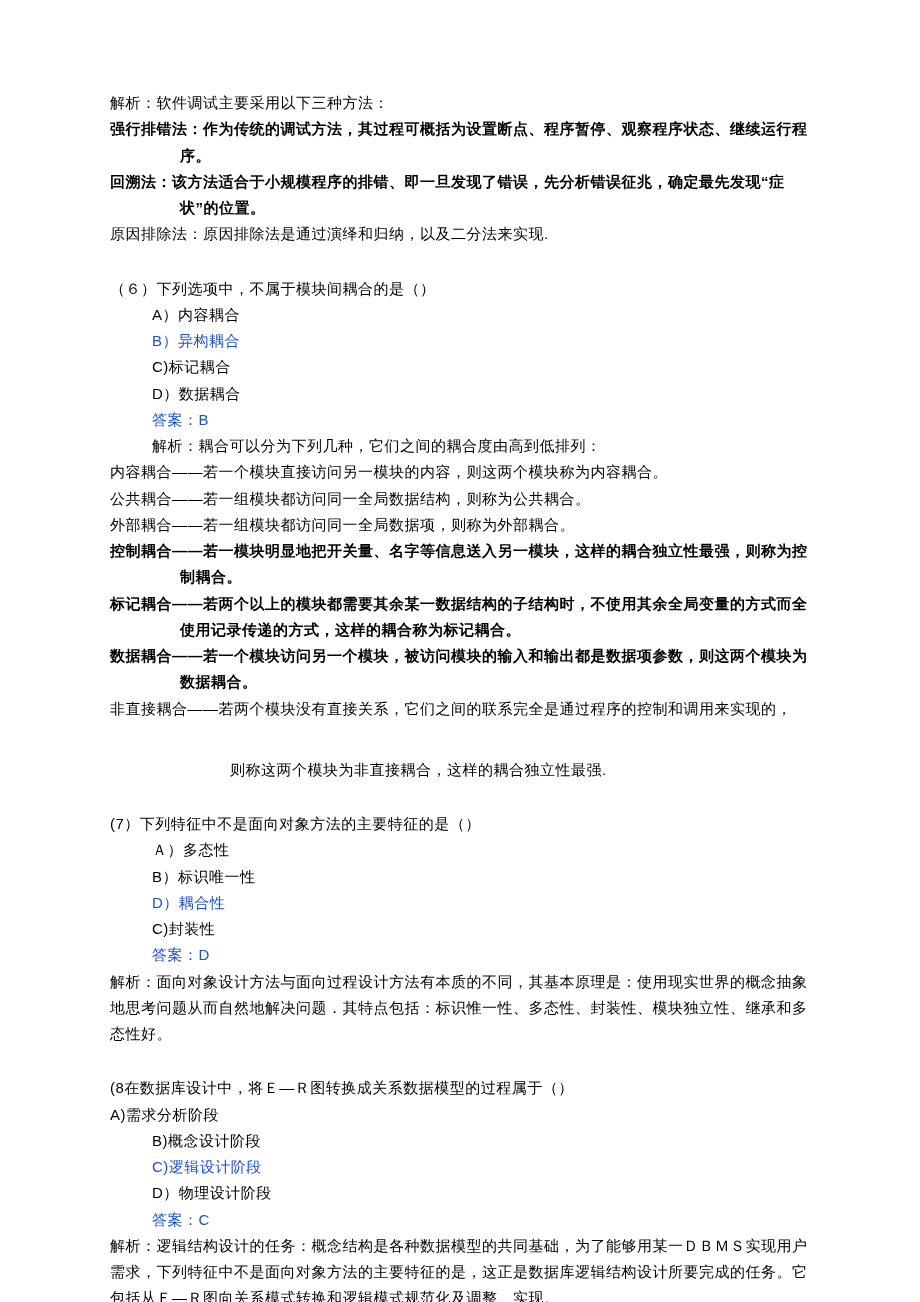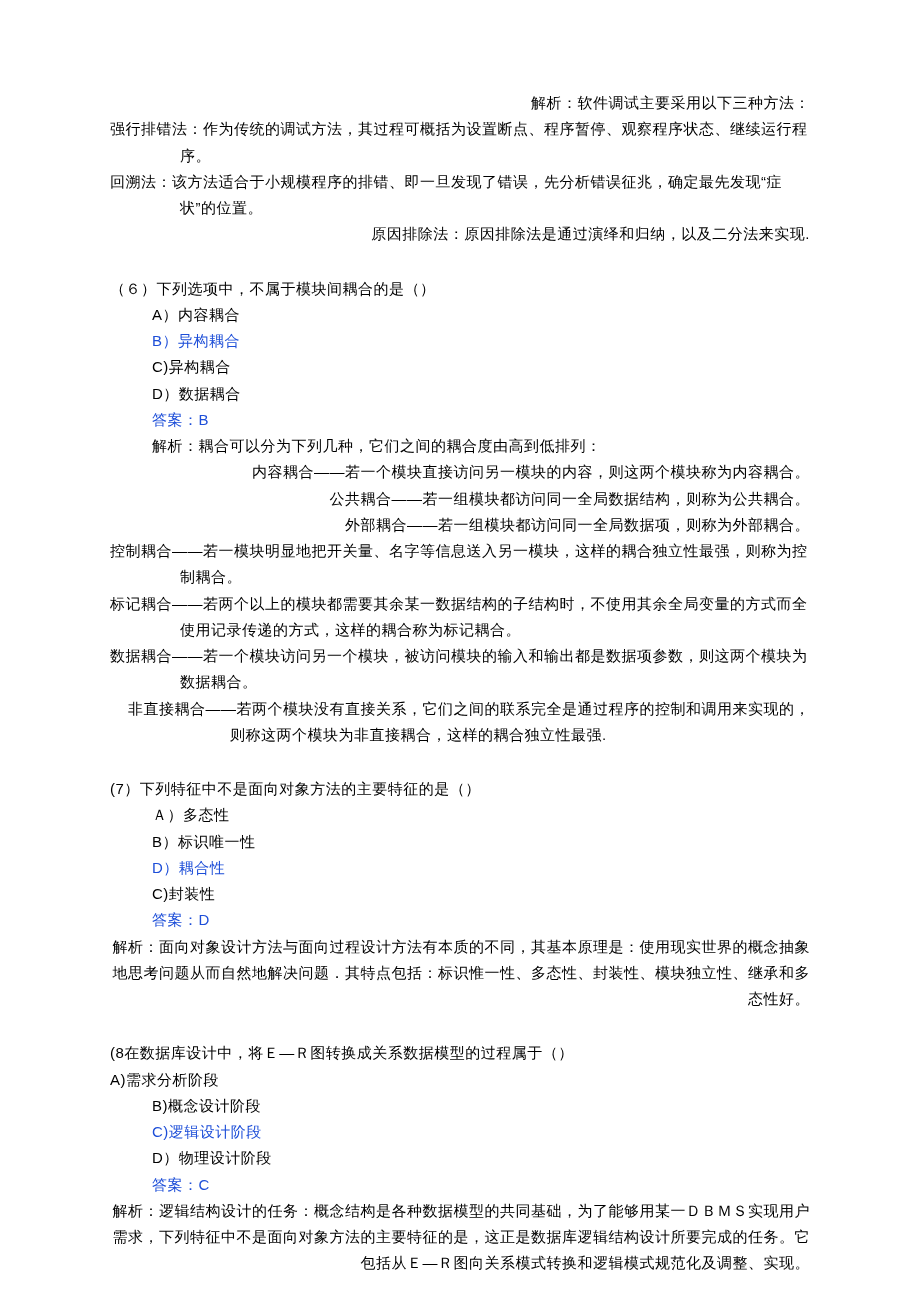--- a/index.html
+++ b/index.html
@@ -16,42 +16,43 @@
     font-size: 15px;
     line-height: 1.75;
     color: #000;
     letter-spacing: 0.5px;
   }
   .q-block { margin-top: 28px; }
   .indent1 { padding-left: 42px; }
   .hang {
     padding-left: 70px;
     text-indent: -70px;
+    font-weight: bold;
   }
-  .subline { padding-left: 120px; }
+  .subline { padding-left: 120px; margin-top: 35px; }
   .red { color: #1d4ed8; }
-  .para-first { text-indent: 0; text-align: right; }
+  .para-first { text-indent: 0; }
 </style>
 </head>
 <body>
 
 <div class="page">
 
   <div>
     <div class="para-first">解析：软件调试主要采用以下三种方法：</div>
     <div class="hang">强行排错法：作为传统的调试方法，其过程可概括为设置断点、程序暂停、观察程序状态、继续运行程序。</div>
     <div class="hang">回溯法：该方法适合于小规模程序的排错、即一旦发现了错误，先分析错误征兆，确定最先发现“症状”的位置。</div>
     <div class="para-first">原因排除法：原因排除法是通过演绎和归纳，以及二分法来实现.</div>
   </div>
 
   <div class="q-block">
     <div>（６）下列选项中，不属于模块间耦合的是（）</div>
     <div class="indent1">A）内容耦合</div>
     <div class="indent1 red">B）异构耦合</div>
-    <div class="indent1">C)异构耦合</div>
+    <div class="indent1">C)标记耦合</div>
     <div class="indent1">D）数据耦合</div>
     <div class="indent1 red">答案：B</div>
     <div class="indent1">
       <span>解析：耦合可以分为下列几种，它们之间的耦合度由高到低排列：</span>
     </div>
     <div class="para-first">内容耦合——若一个模块直接访问另一模块的内容，则这两个模块称为内容耦合。</div>
     <div class="para-first">公共耦合——若一组模块都访问同一全局数据结构，则称为公共耦合。</div>
     <div class="para-first">外部耦合——若一组模块都访问同一全局数据项，则称为外部耦合。</div>
     <div class="hang">控制耦合——若一模块明显地把开关量、名字等信息送入另一模块，这样的耦合独立性最强，则称为控制耦合。</div>
     <div class="hang">标记耦合——若两个以上的模块都需要其余某一数据结构的子结构时，不使用其余全局变量的方式而全使用记录传递的方式，这样的耦合称为标记耦合。</div>

